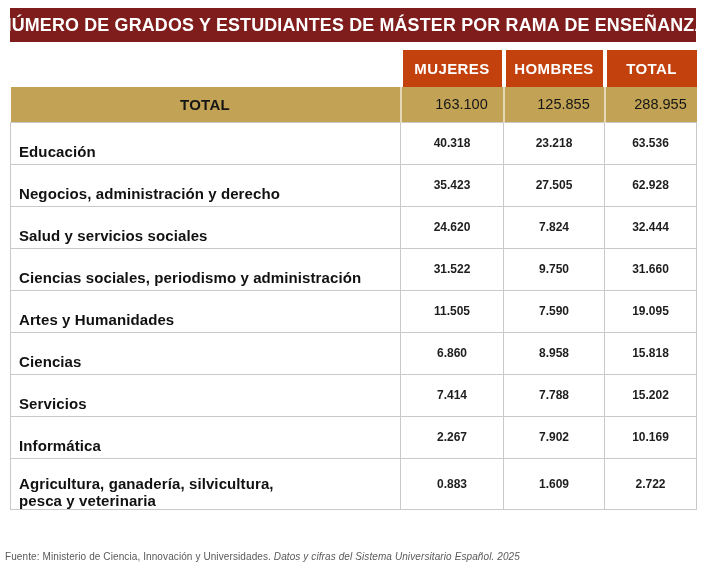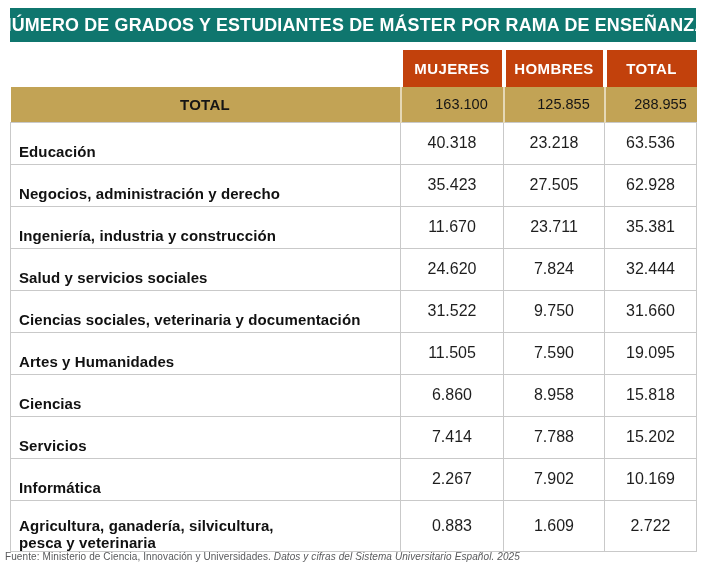--- a/index.html
+++ b/index.html
@@ -5,21 +5,21 @@
   html,body{margin:0;padding:0;background:#ffffff;}
   body{
     width:706px;height:577px;position:relative;overflow:hidden;
     font-family:"Liberation Sans", sans-serif;
   }
   .page{position:absolute;inset:0;background:#ffffff;}
 
   
   .title-bar{
     position:absolute;left:10px;top:8px;width:686px;height:34px;
-    background:#0f766e;display:flex;align-items:center;justify-content:center;
+    background:#7f1d1d;display:flex;align-items:center;justify-content:center;
   }
   .title-text{
     color:#ffffff;font-weight:bold;font-size:19px;white-space:nowrap;
     transform:scaleX(0.94);transform-origin:center center;letter-spacing:0.2px;
   }
 
   
   table.stats{
     position:absolute;left:10px;top:50px;width:686px;
     border-collapse:collapse;table-layout:fixed;
@@ -40,21 +40,21 @@
     font-size:14.5px;color:#151515;text-align:center;vertical-align:middle;
     border-left:2px solid #e5d8b6;
     padding-left:20px;
   }
   tr.data-row{height:42px;background:#ffffff;}
   tr.data-row td{border:1px solid #c9c9c9;vertical-align:middle;}
   td.r-label{
     font-weight:bold;font-size:15px;color:#111111;text-align:left;
     padding:16px 6px 0 8px;white-space:pre-line;line-height:17px;letter-spacing:0.1px;
   }
-  td.r-num{font-size:16px;color:#1e1e1e;text-align:center;}
+  td.r-num{font-size:12px;color:#1e1e1e;text-align:center;font-weight:bold;}
 
   
   .footer{
     position:absolute;left:5px;top:551px;width:696px;
     font-size:10px;color:#58595b;letter-spacing:0.1px;
   }
   .footer .it{font-style:italic;}
 </style>
 </head>
 <body>
@@ -93,33 +93,27 @@
     <td class="r-num">23.218</td>
     <td class="r-num">63.536</td>
   </tr>
         <tr class="data-row">
     <td class="r-label">Negocios, administración y derecho</td>
     <td class="r-num">35.423</td>
     <td class="r-num">27.505</td>
     <td class="r-num">62.928</td>
   </tr>
         <tr class="data-row">
-    <td class="r-label">Ingeniería, industria y construcción</td>
-    <td class="r-num">11.670</td>
-    <td class="r-num">23.711</td>
-    <td class="r-num">35.381</td>
-  </tr>
-        <tr class="data-row">
     <td class="r-label">Salud y servicios sociales</td>
     <td class="r-num">24.620</td>
     <td class="r-num">7.824</td>
     <td class="r-num">32.444</td>
   </tr>
         <tr class="data-row">
-    <td class="r-label">Ciencias sociales, veterinaria y documentación</td>
+    <td class="r-label">Ciencias sociales, periodismo y administración</td>
     <td class="r-num">31.522</td>
     <td class="r-num">9.750</td>
     <td class="r-num">31.660</td>
   </tr>
         <tr class="data-row">
     <td class="r-label">Artes y Humanidades</td>
     <td class="r-num">11.505</td>
     <td class="r-num">7.590</td>
     <td class="r-num">19.095</td>
   </tr>

